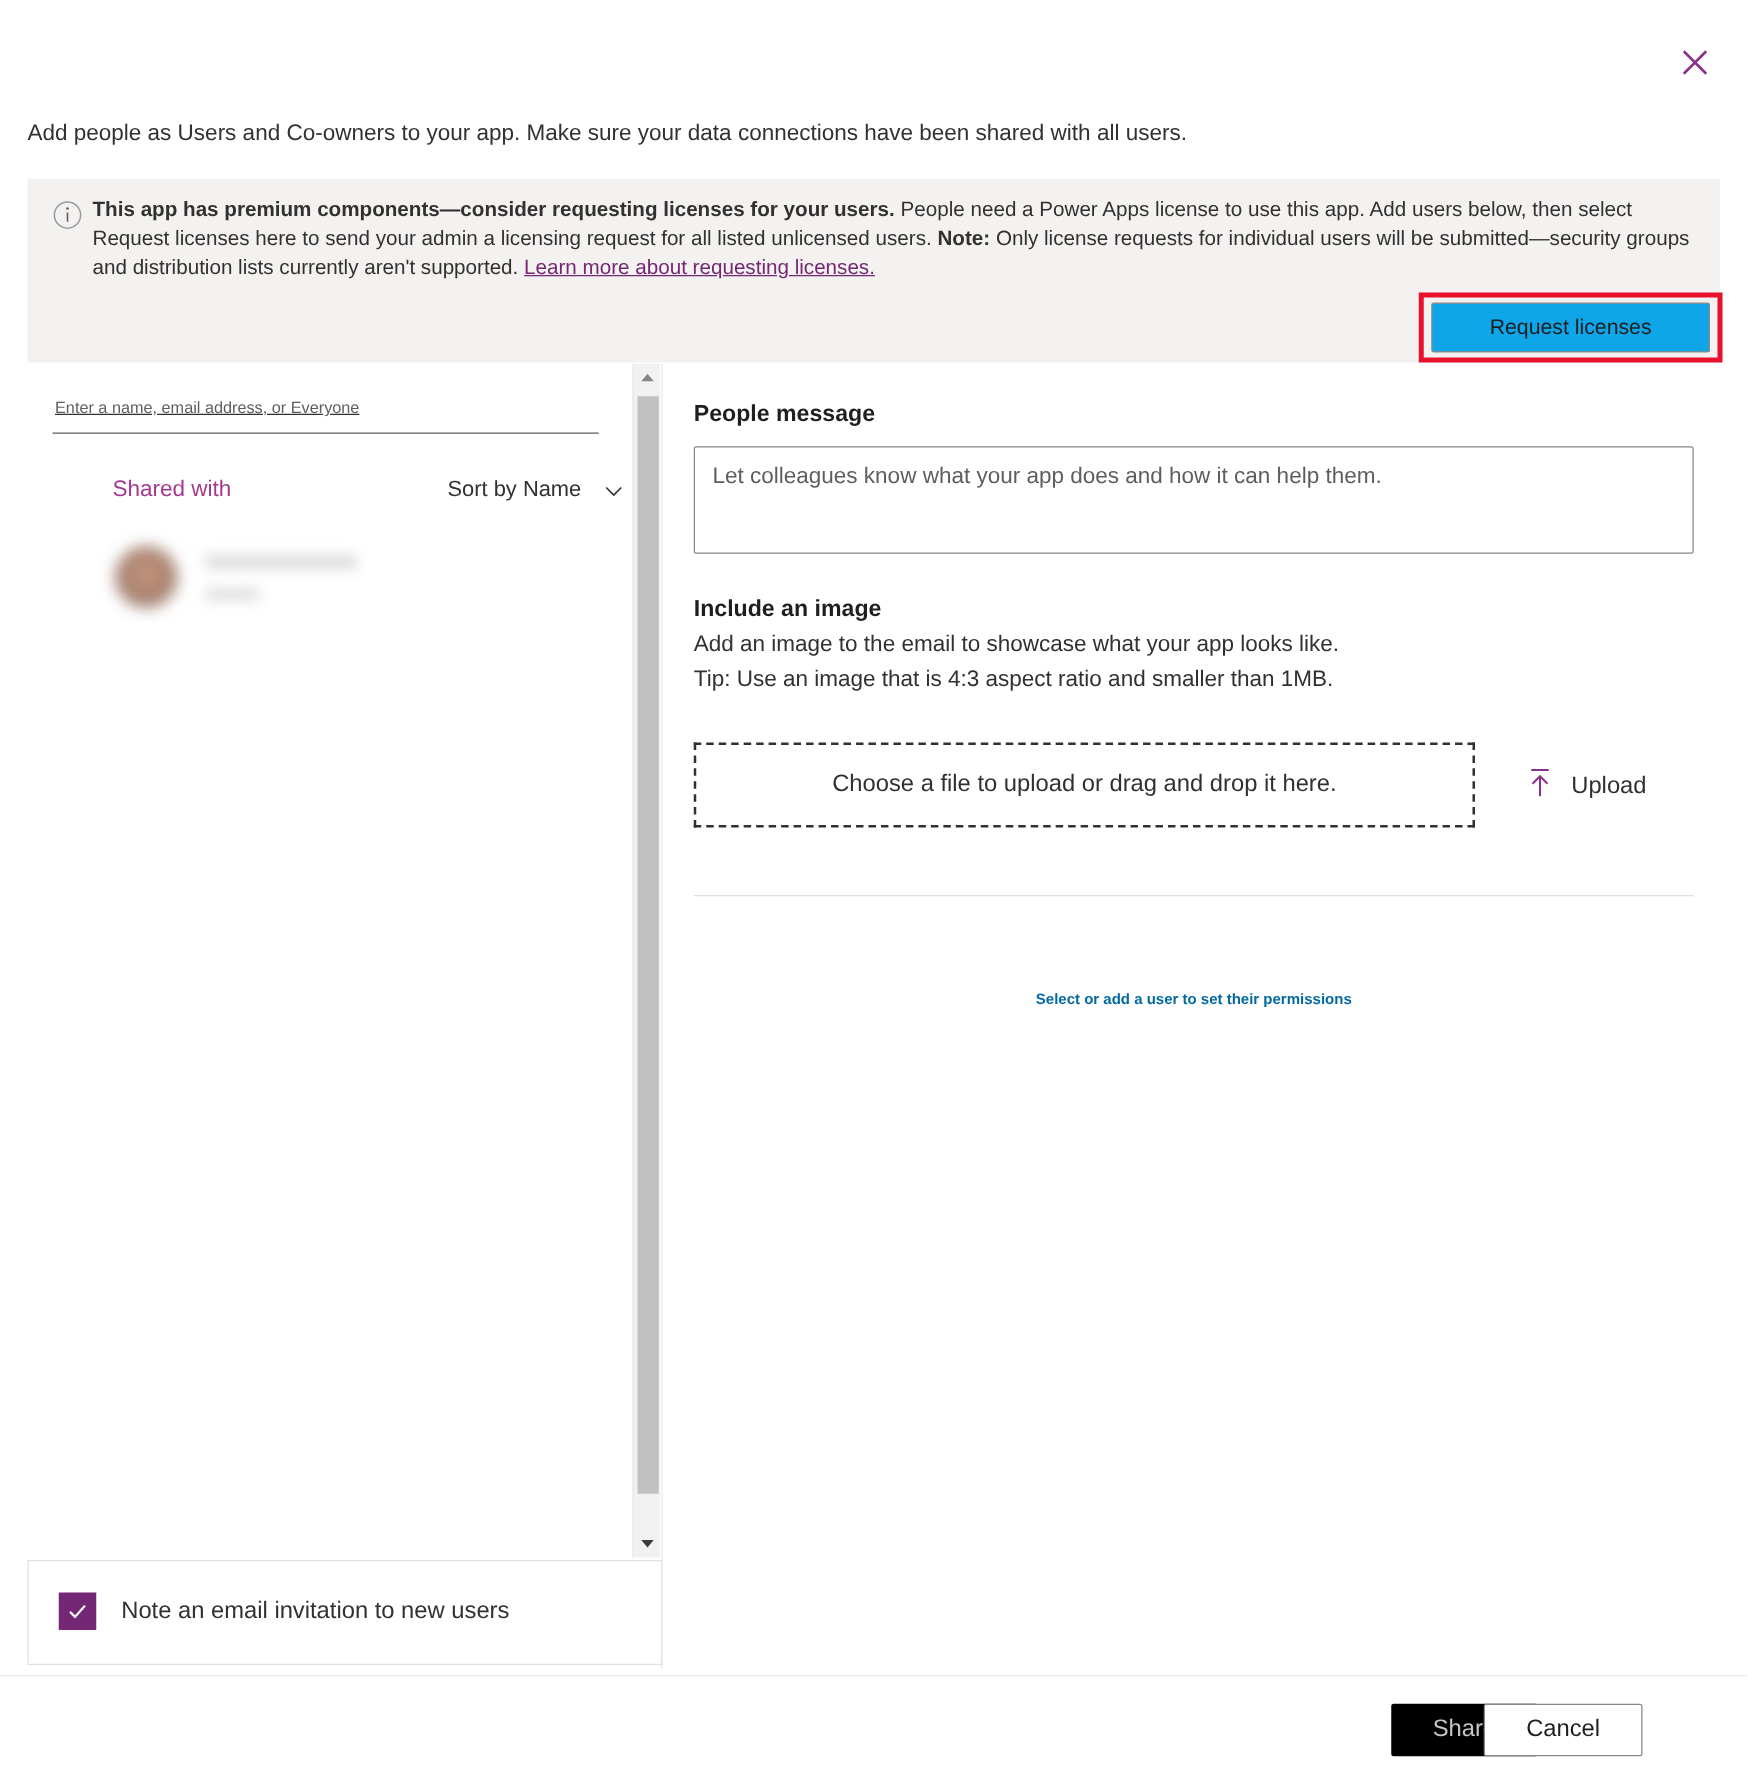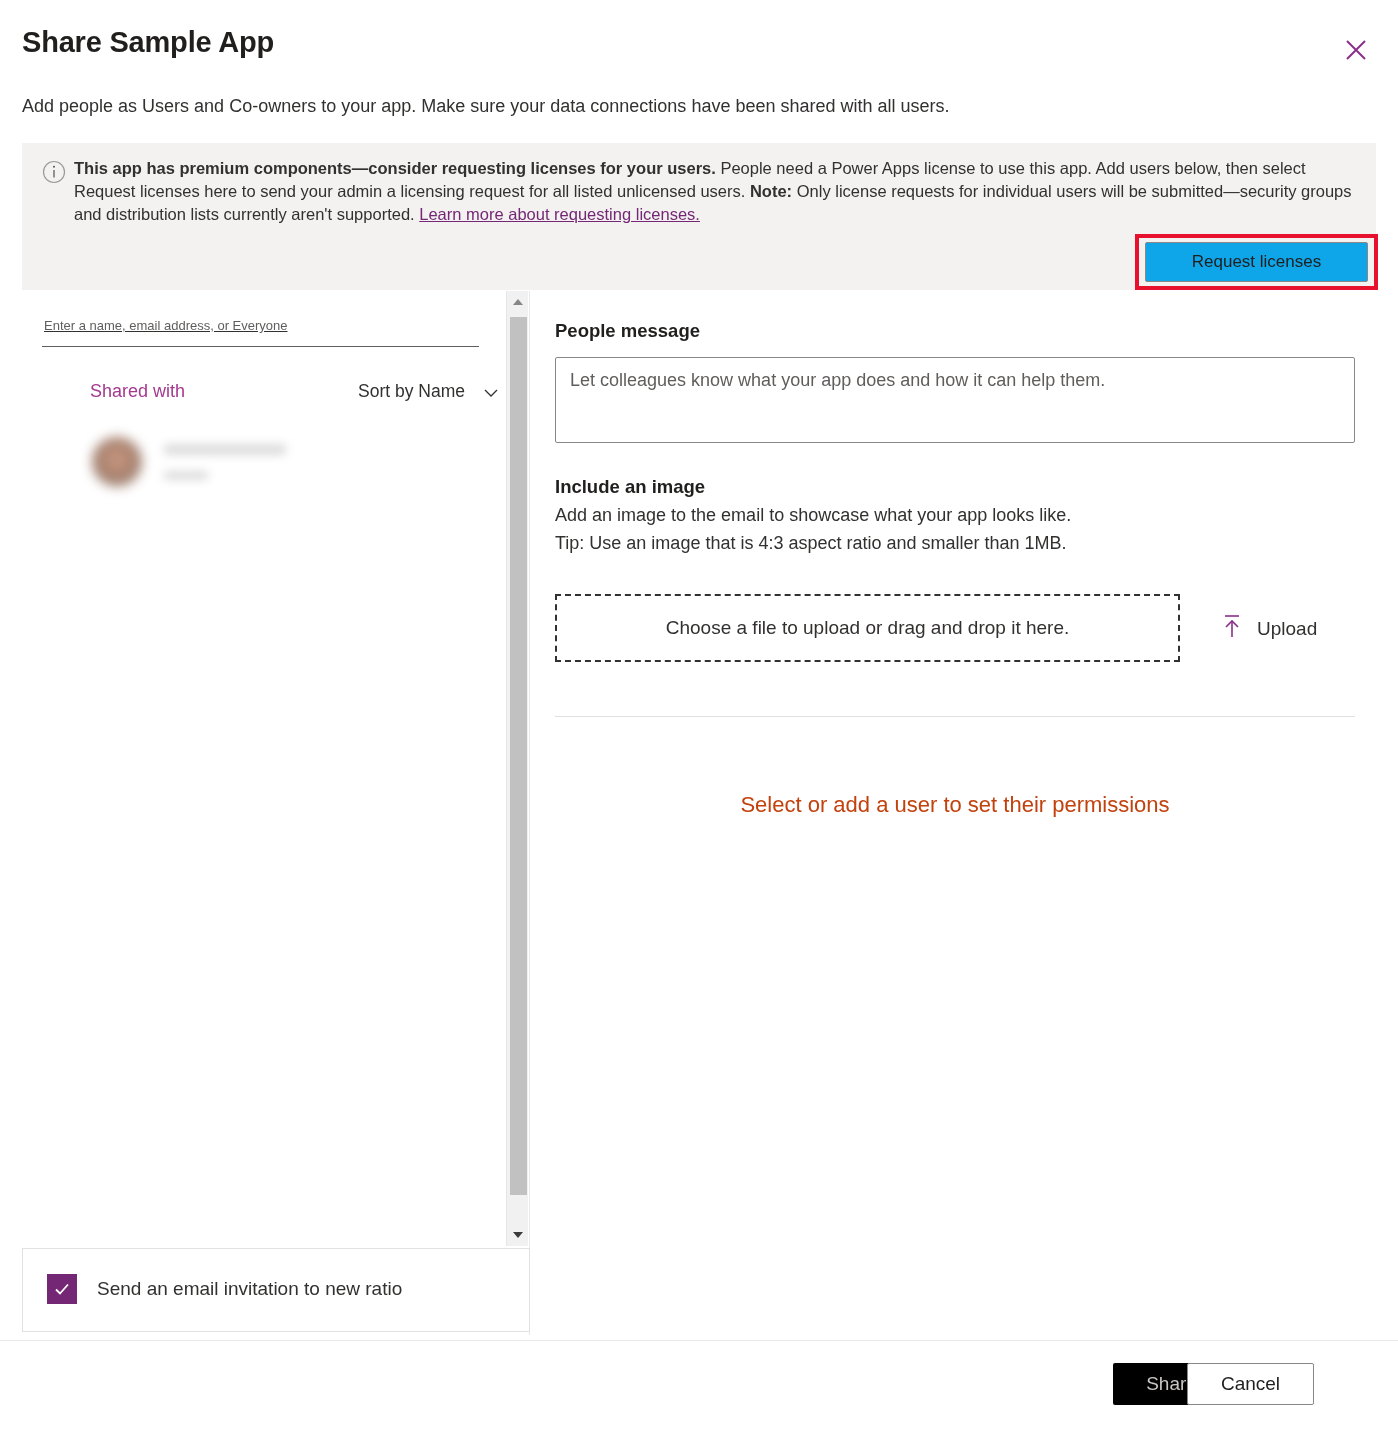--- a/index.html
+++ b/index.html
@@ -276,23 +276,23 @@
     position: absolute;
     left: 555px; top: 716px;
     width: 800px; height: 1px;
     background: #e1dfdd;
   }
   .perm-empty {
     position: absolute;
     left: 555px; top: 792px;
     width: 800px;
     text-align: center;
-    font-size: 22px;
-    font-weight: normal;
-    color: #c2410c;
+    font-size: 12px;
+    font-weight: bold;
+    color: #0369a1;
   }
 
   
   .col-divider {
     position: absolute;
     left: 529px; top: 291px;
     width: 1px; height: 1044px;
     background: #e9e9e9;
   }
 
@@ -326,21 +326,20 @@
     font-size: 19px;
     color: #201f1e;
     cursor: pointer;
   }
 </style>
 </head>
 <body>
 
 <div class="dialog">
 
-  <div class="hdr-title">Share Sample App</div>
 
   <button class="close-btn" aria-label="Close">
     <span>
       <svg width="22" height="22" viewBox="0 0 22 22">
         <path d="M2 2 L20 20 M20 2 L2 20" stroke="#8a2f8a" stroke-width="2" fill="none"></path>
       </svg>
     </span>
   </button>
 
   <div class="hdr-sub">Add people as Users and Co-owners to your app. Make sure your data connections have been shared with all users.</div>
@@ -403,21 +402,21 @@
     </div>
   </div>
 
   <div class="invite-box">
     <div class="invite-check-row">
       <span class="chk">
         <svg width="20" height="20" viewBox="0 0 20 20">
           <path d="M4 10.5 L8 14.5 L16 5.5" stroke="#ffffff" stroke-width="1.8" fill="none"></path>
         </svg>
       </span>
-      <span class="invite-label">Send an email invitation to new ratio</span>
+      <span class="invite-label">Note an email invitation to new users</span>
     </div>
   </div>
 
   <div class="sec-title" id="email-msg-title">People message</div>
   <textarea class="email-textarea" placeholder="Let colleagues know what your app does and how it can help them." style=""></textarea>
 
   <div class="sec-title" id="include-image-title">Include an image</div>
   <div class="incl-line" id="incl-line-1">Add an image to the email to showcase what your app looks like.</div>
   <div class="incl-line" id="incl-line-2">Tip: Use an image that is 4:3 aspect ratio and smaller than 1MB.</div>
 

